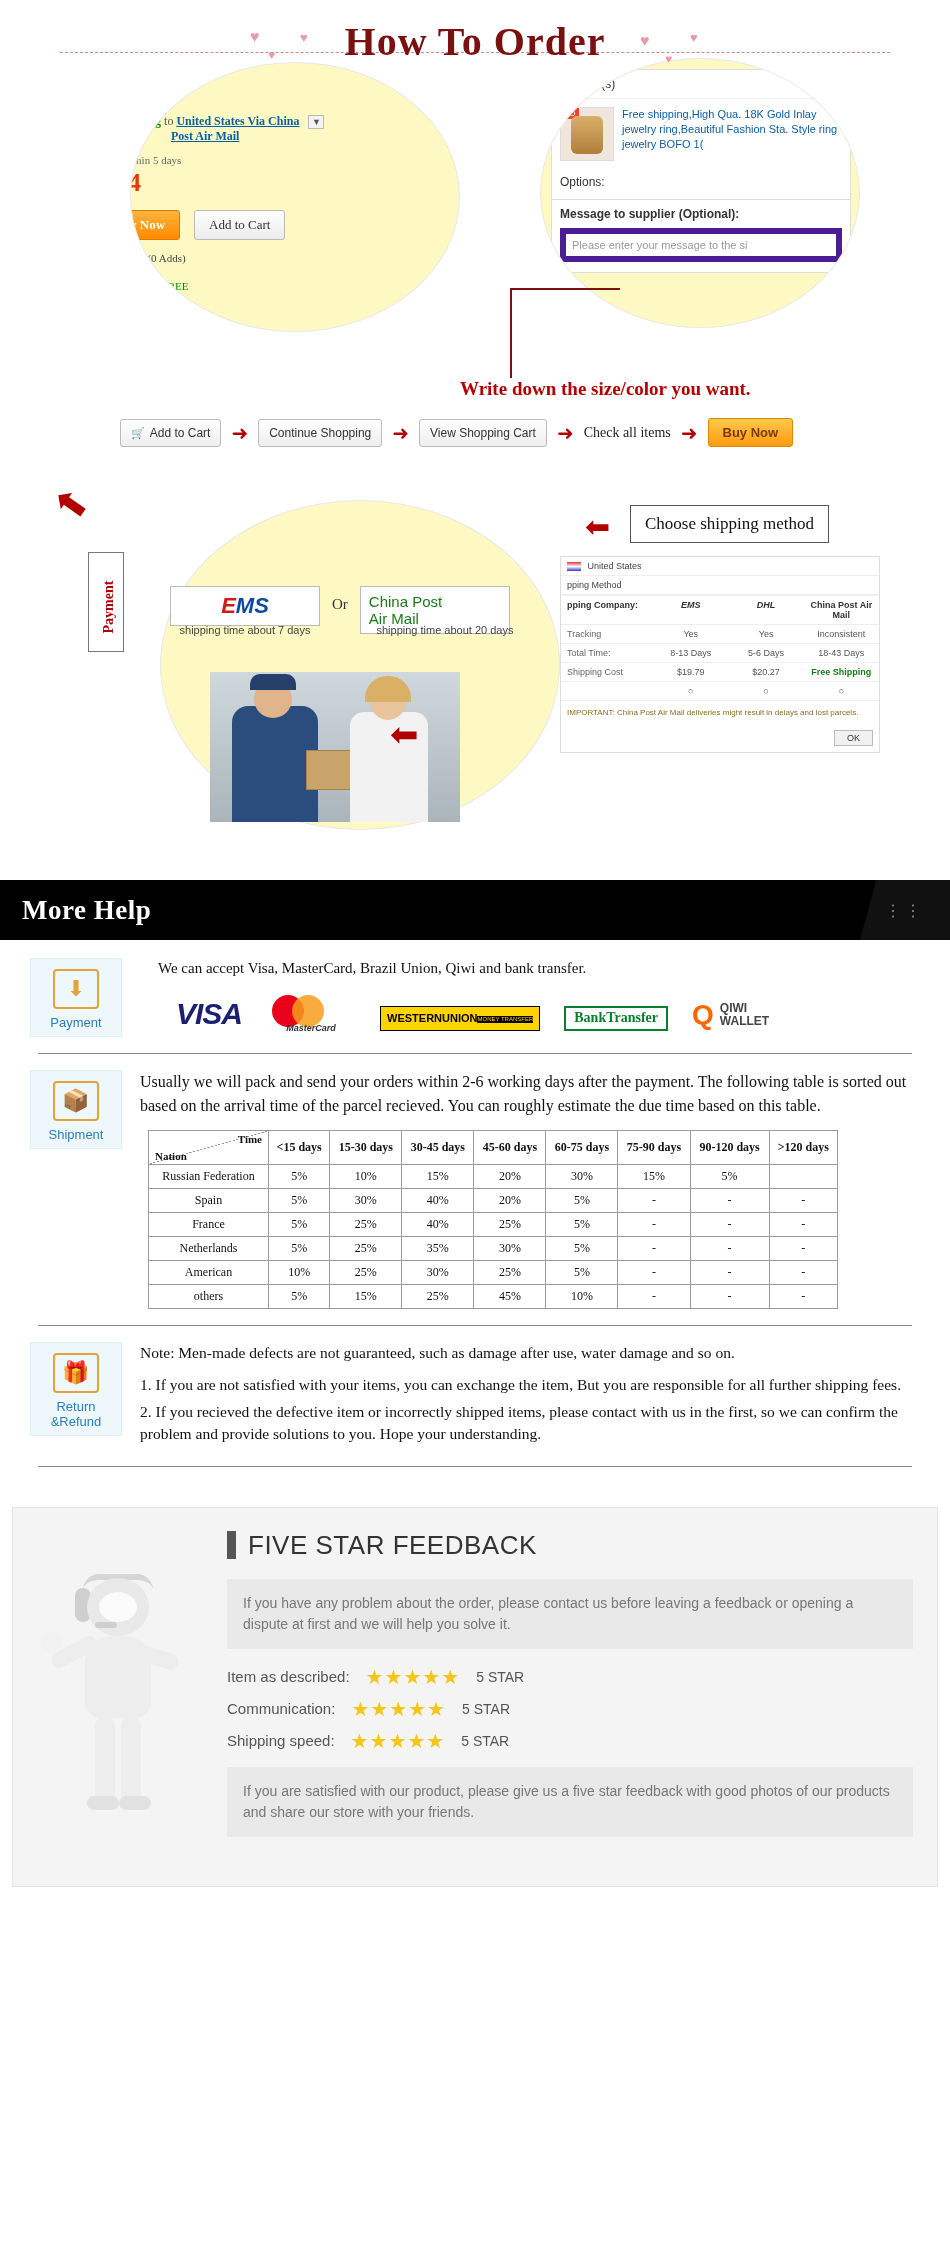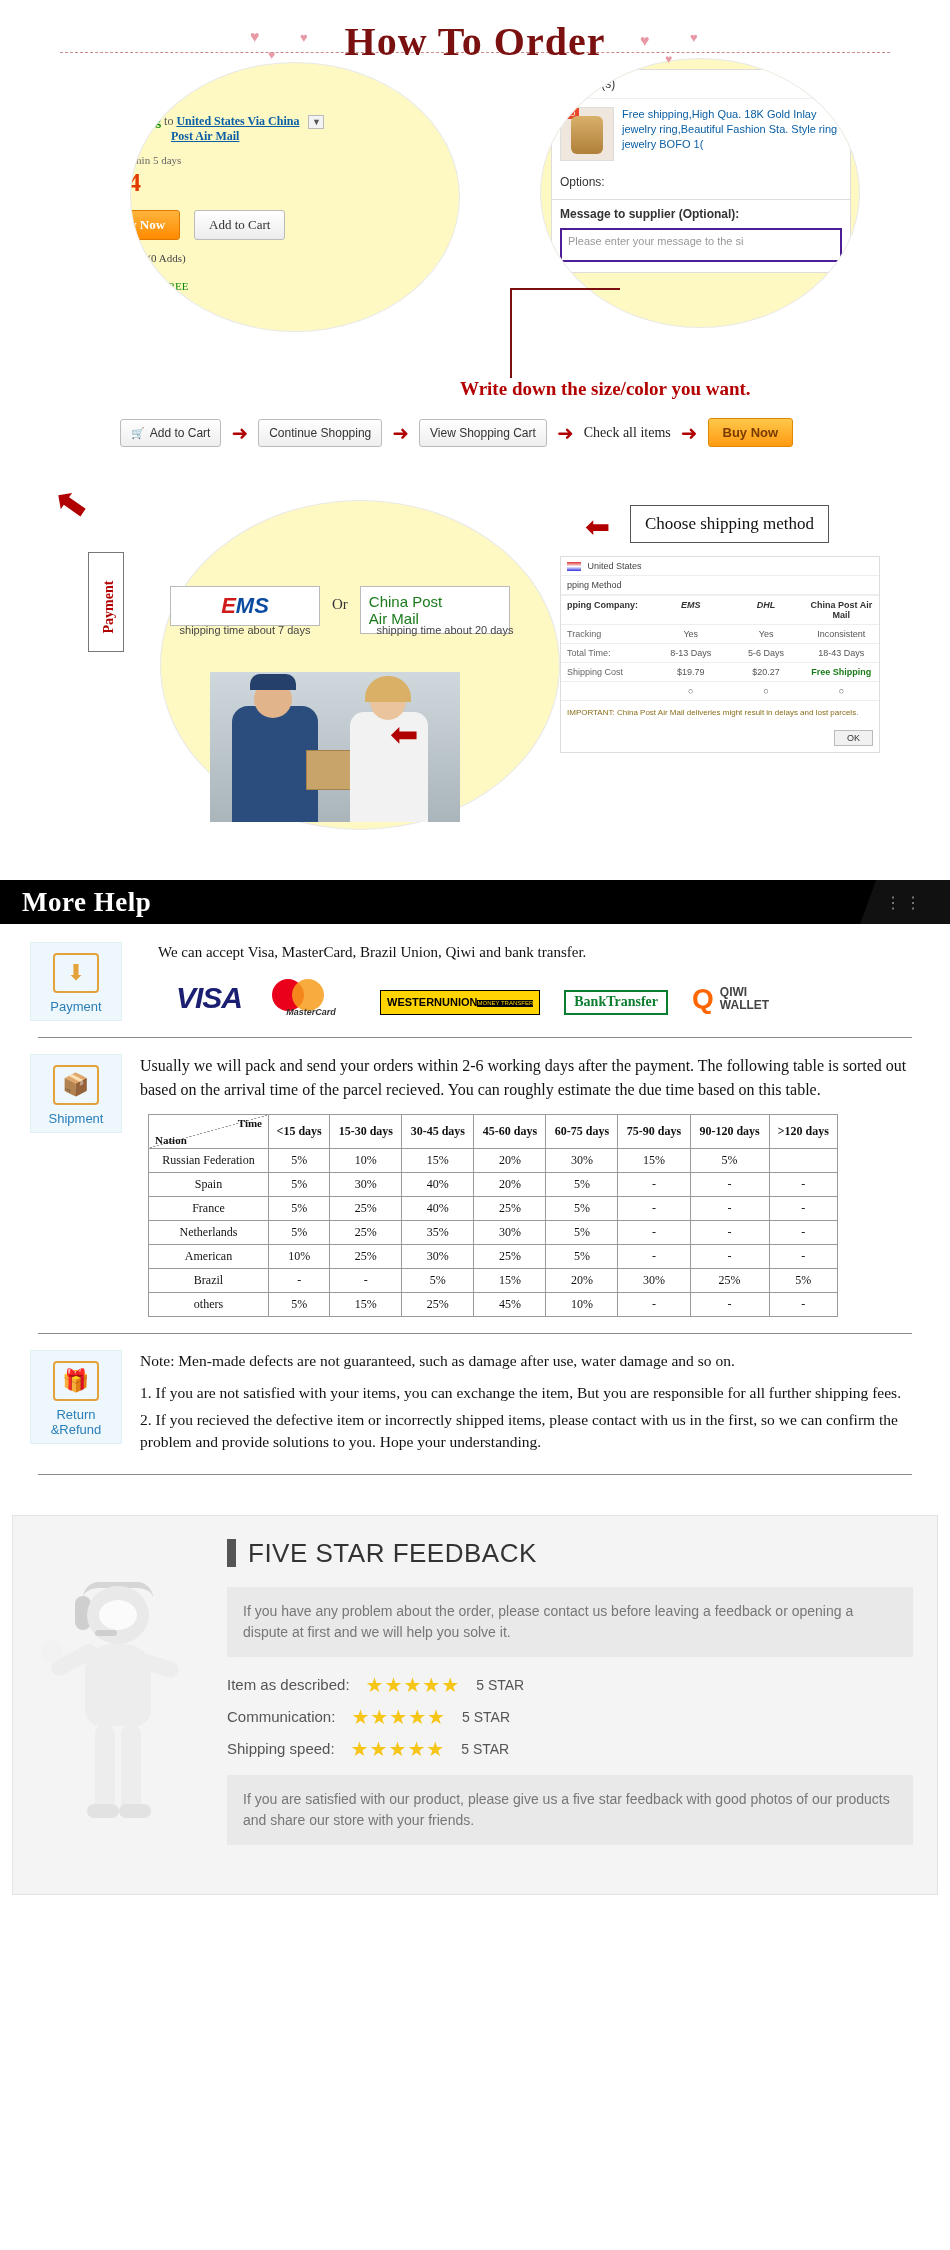--- a/index.html
+++ b/index.html
@@ -97,21 +97,21 @@
     border:1px solid #ddd; font-family:"Liberation Sans", sans-serif;
   }
   .p-head { font-size:12px; color:#333; padding:7px 8px; border-bottom:1px solid #eee;}
   .p-body { display:flex; padding:8px; gap:8px; }
   .p-thumb { width:54px; height:54px; border:1px solid #ddd; background:#efe7dd; position:relative; flex:0 0 54px;}
   .p-thumb .ring { position:absolute; left:10px; top:8px; width:32px; height:38px; background:linear-gradient(#d8b06a,#b07f3a); border-radius:6px; }
   .p-thumb .tag { position:absolute; left:0; top:0; background:#e8472a; color:#fff; font-size:8px; padding:1px 3px;}
   .p-desc { font-size:11px; color:#0b5fa5; line-height:1.35; }
   .p-opt { font-size:12px; color:#333; padding:6px 8px 10px 8px; }
   .p-msg-head { font-size:12px; font-weight:bold; color:#333; padding:7px 8px; border-top:1px solid #ddd;}
-  .p-msg-box { margin:0 8px 10px 8px; border:2px solid #4c1d95; height:34px; font-size:11px; color:#999; padding:5px 6px;}
+  .p-msg-box { margin:0 8px 10px 8px; border:6px solid #4c1d95; height:34px; font-size:11px; color:#999; padding:5px 6px;}
 
   .writedown {
     position:absolute; left: 460px; top: 378px;
     font-size:19px; color:#b30000; font-family:"Liberation Serif", serif; font-weight:bold;
   }
   .elbow {
     position:absolute; left:510px; top:290px; width:2px; height:88px; background:#7b1010;
   }
   .elbow-h {
     position:absolute; left:510px; top:288px; width:110px; height:2px; background:#7b1010;
@@ -197,21 +197,21 @@
   .sts-row.hdr > div { font-weight:bold; color:#333;}
   .ems-mini { color:#0a4aa0; font-weight:bold; font-style:italic;}
   .dhl-mini { color:#d11a1a; font-weight:bold; font-style:italic;}
   .green-mini { color:#1a7a1a; font-weight:bold;}
   .sts-note { padding:6px; font-size:8px; color:#8a6d1a; border-top:1px solid #eee; line-height:1.4;}
   .sts-ok { text-align:right; padding:6px;}
   .sts-ok span { display:inline-block; border:1px solid #bbb; background:#f1f1f1; padding:2px 12px; font-size:9px; color:#333;}
 
   
   .morehelp {
-    height: 44px; background:#000; color:#fff; display:flex; align-items:center;
+    height: 60px; background:#000; color:#fff; display:flex; align-items:center;
     position:relative;
   }
   .morehelp h2 {
     margin:0; padding-left:22px; font-family:"Liberation Serif", serif;
     font-size:27px; font-weight:bold; letter-spacing:.5px;
   }
   .morehelp .tail {
     position:absolute; right:0; top:0; bottom:0; width:90px;
     background: #111;
     clip-path: polygon(18% 0, 100% 0, 100% 100%, 0% 100%);
@@ -584,31 +584,20 @@
             <td>10%</td>
             <td>25%</td>
             <td>30%</td>
             <td>25%</td>
             <td>5%</td>
             <td>-</td>
             <td>-</td>
             <td>-</td>
           </tr>
           <tr>
-            <td class="country">Brazil</td>
-            <td>-</td>
-            <td>-</td>
-            <td>5%</td>
-            <td>15%</td>
-            <td>20%</td>
-            <td>30%</td>
-            <td>25%</td>
-            <td>5%</td>
-          </tr>
-          <tr>
             <td class="country">others</td>
             <td>5%</td>
             <td>15%</td>
             <td>25%</td>
             <td>45%</td>
             <td>10%</td>
             <td>-</td>
             <td>-</td>
             <td>-</td>
           </tr>

